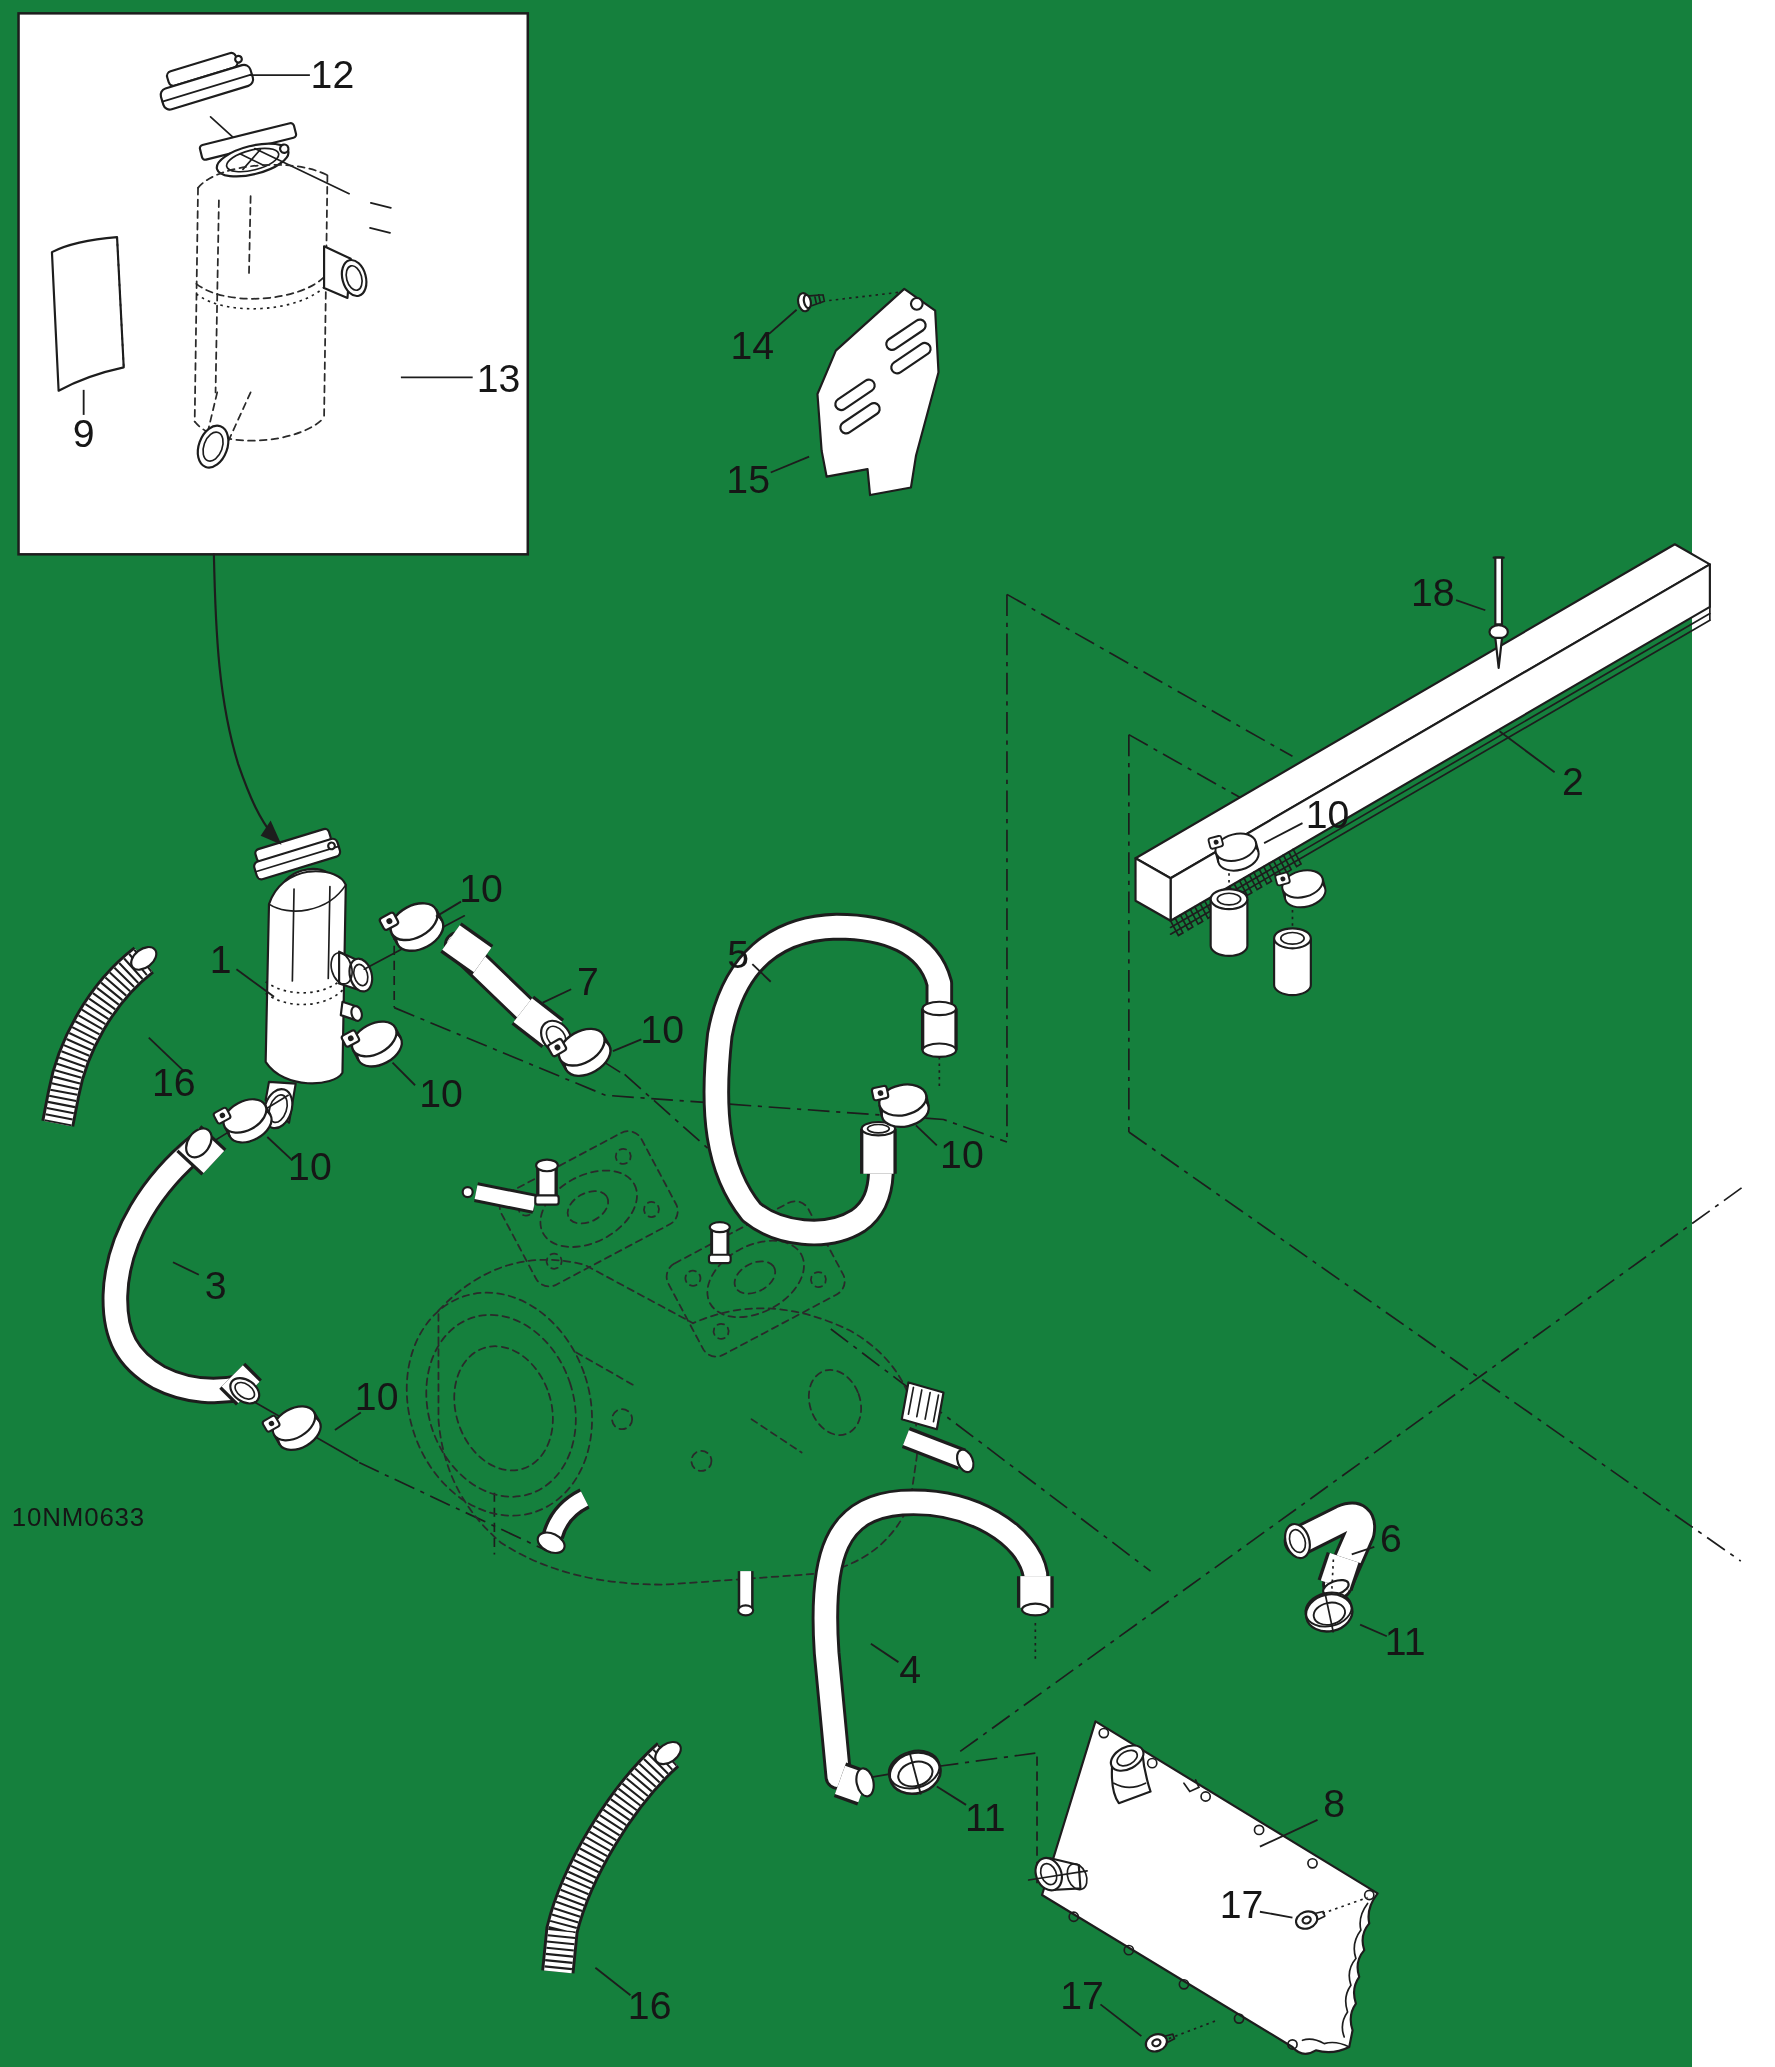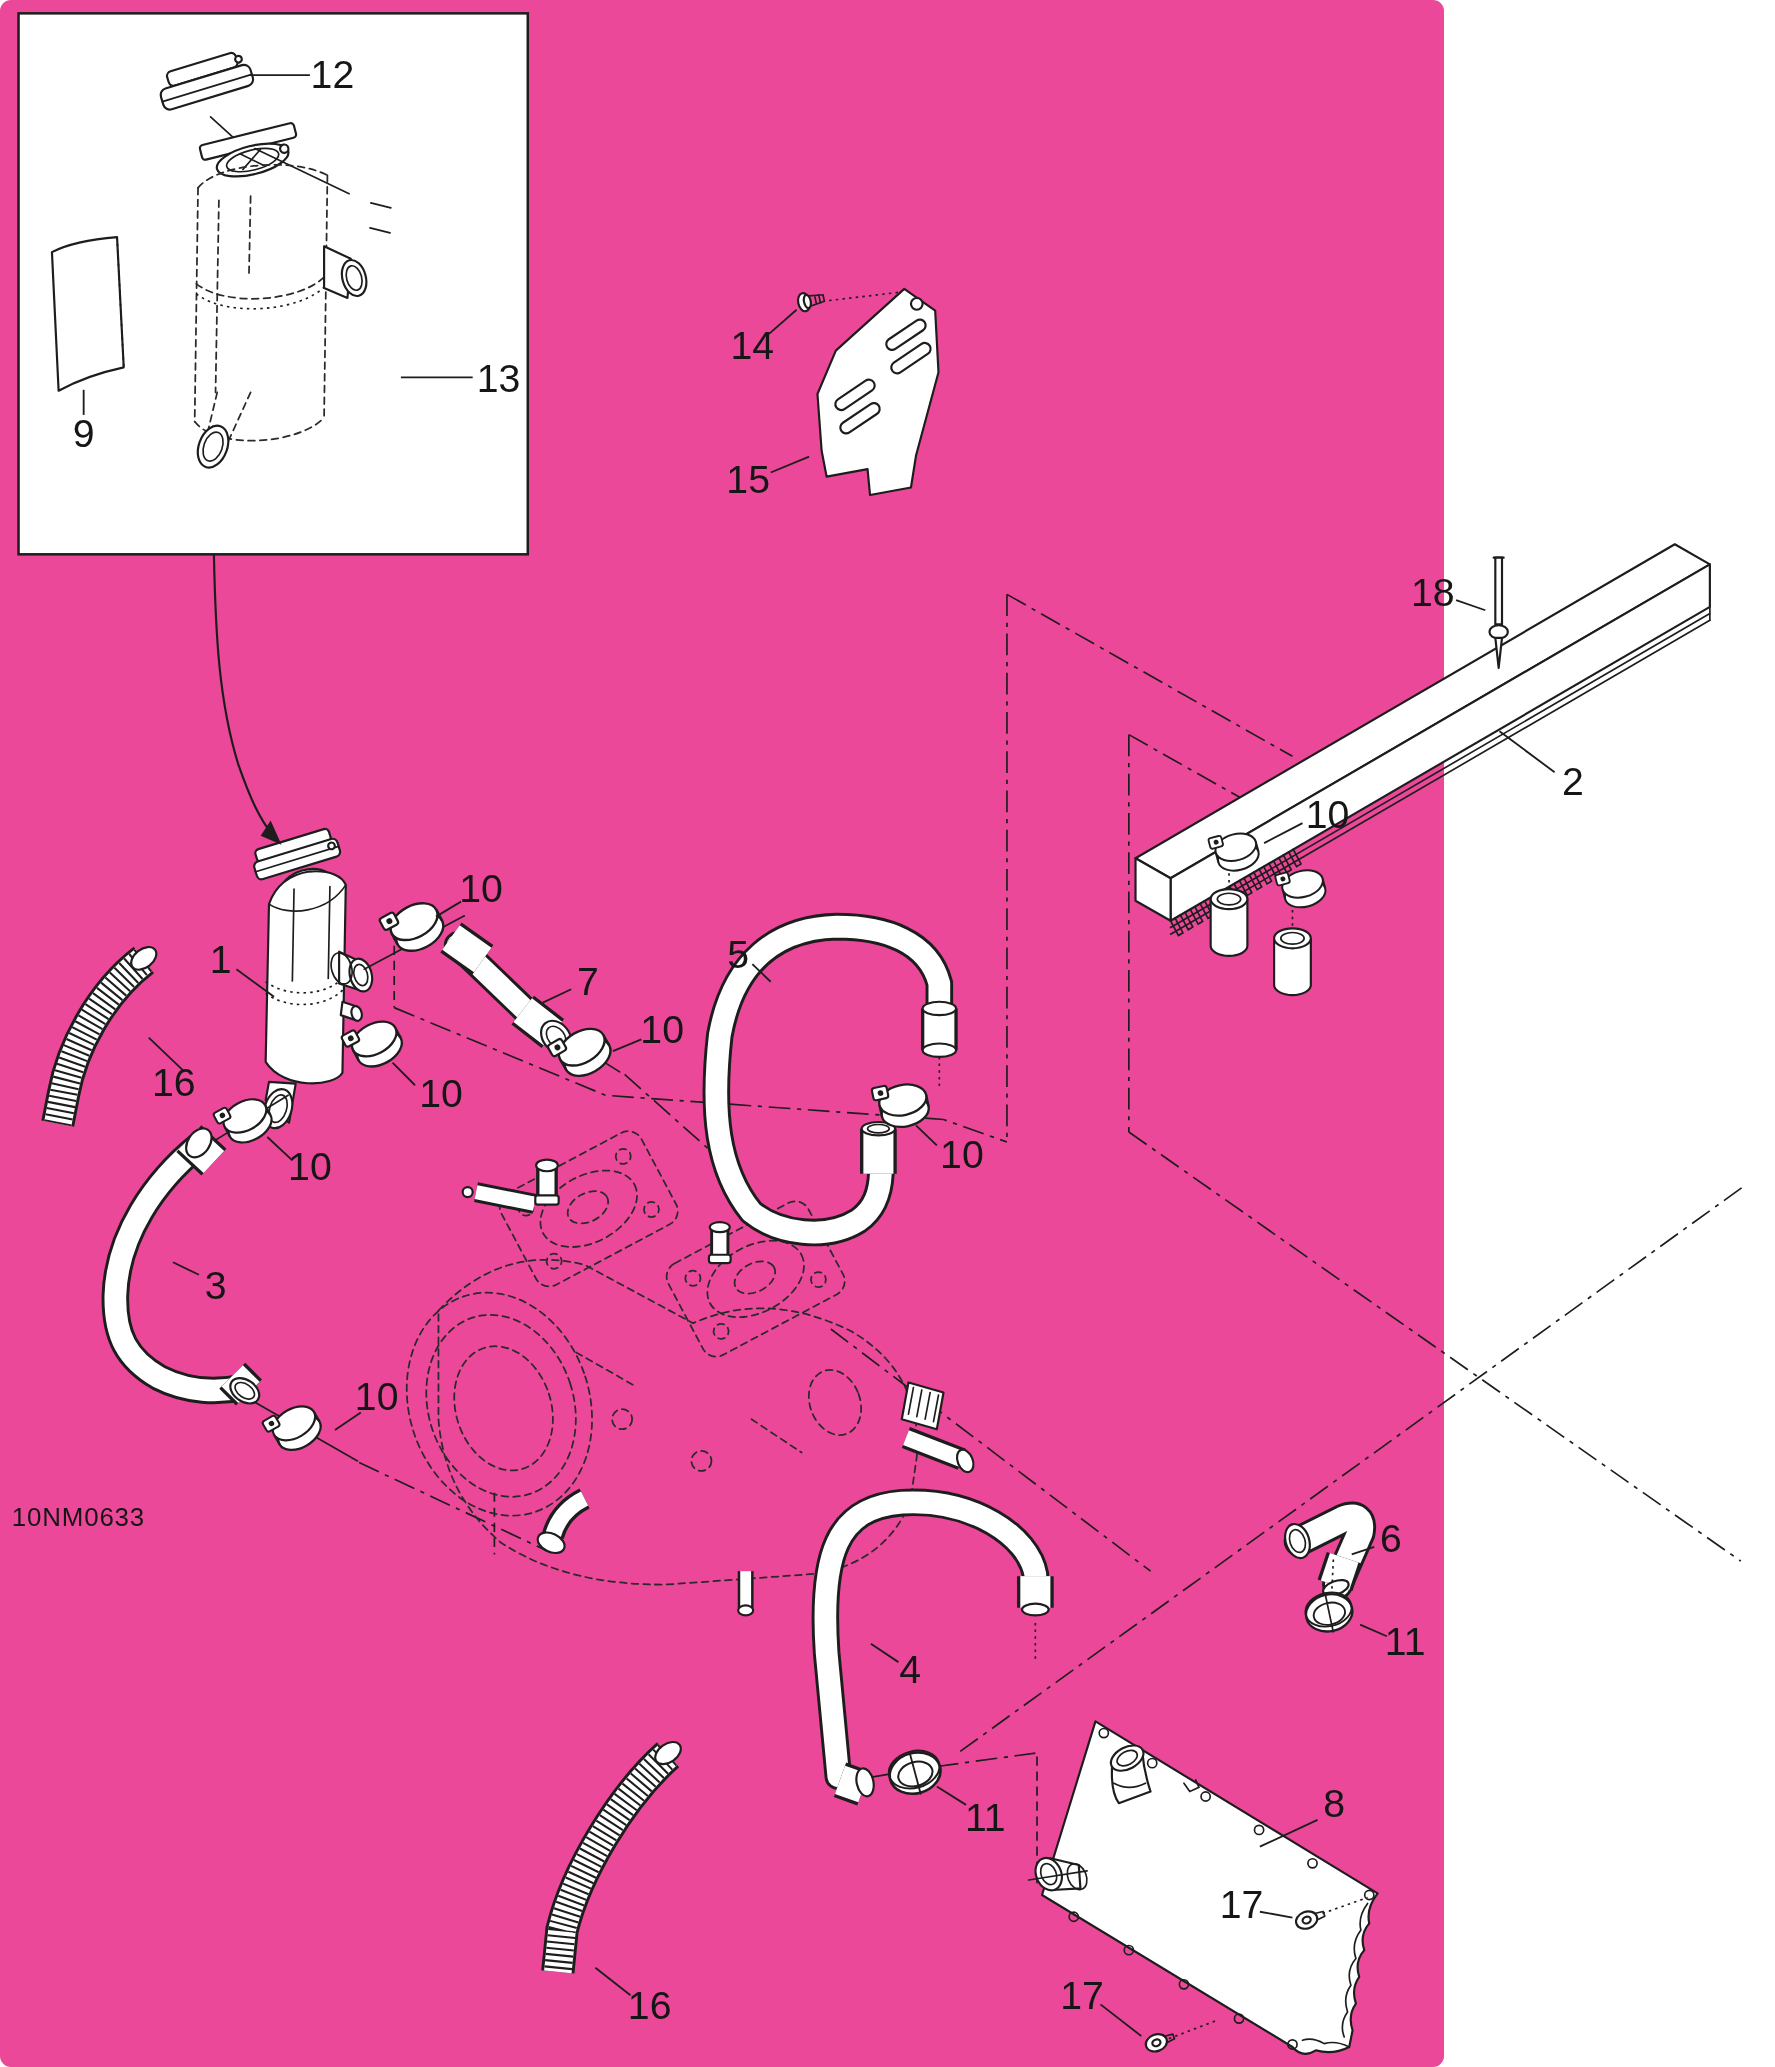--- a/index.html
+++ b/index.html
@@ -1,16 +1,16 @@
 <!DOCTYPE html>
 <html style="font-size:13.4px"><head>
 <meta charset="utf-8">
 <style>
   html,body{margin:0;padding:0;background:#ffffff;}
-  #stage{width:1444px;height:2067px;position:relative;background:#ec4899;border-radius:11px;}
+  #stage{width:1692px;height:2067px;position:relative;background:#15803d;}
   svg{display:block;width:1776px;height:2067px;}
   .ln{stroke:#1d1d1d;fill:none;stroke-width:2.6;stroke-linecap:round;stroke-linejoin:round;}
   .thin{stroke:#1d1d1d;fill:none;stroke-width:2;stroke-linecap:round;}
   .fillw{fill:#ffffff;stroke:#1d1d1d;stroke-width:2.6;stroke-linejoin:round;}
   .ghost{stroke:#2a2a2a;fill:none;stroke-width:2.1;stroke-dasharray:8 6;stroke-linecap:round;}
   .phantom{stroke:#1d1d1d;fill:none;stroke-width:2;stroke-dasharray:26 8 5 8;}
   .dashed{stroke:#1d1d1d;fill:none;stroke-width:2;stroke-dasharray:11 7;}
   .dotted{stroke:#1d1d1d;fill:none;stroke-width:2;stroke-dasharray:3 5;}
   .callout-text{font-family:"Liberation Sans","DejaVu Sans",sans-serif;font-size:47px;fill:#161616;}
   .code-text{font-family:"Liberation Sans","DejaVu Sans",sans-serif;font-size:31px;fill:#161616;letter-spacing:1px;}

